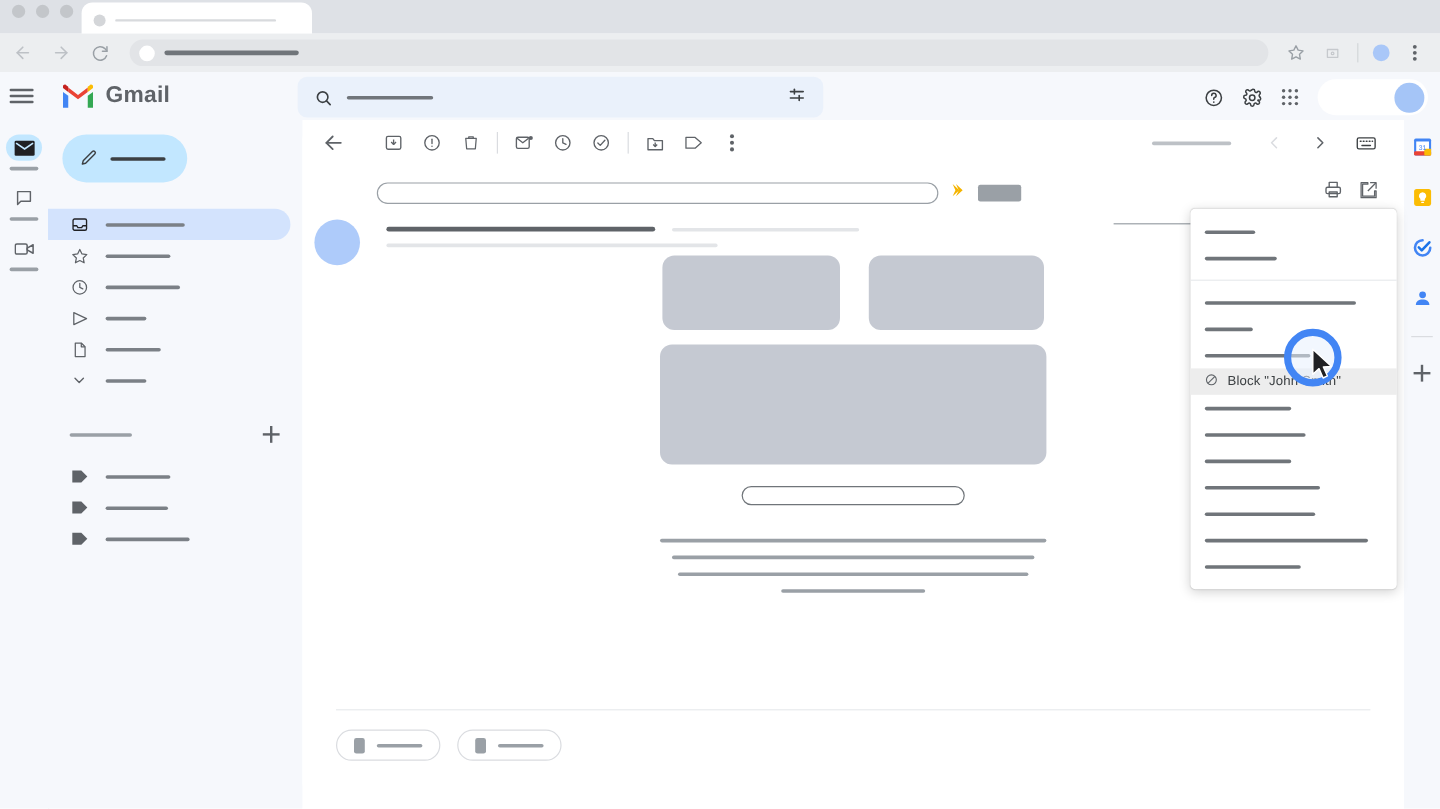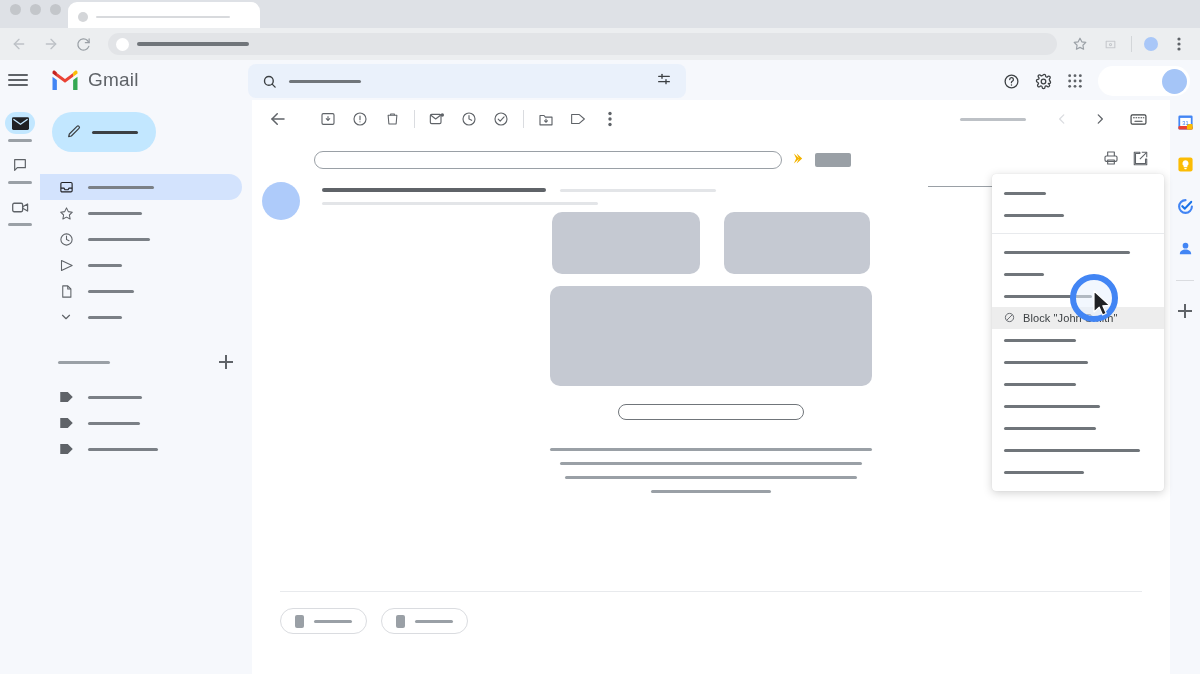--- a/index.html
+++ b/index.html
@@ -45,21 +45,21 @@
   .avatar-sm { width: 14px; height: 14px; border-radius: 50%; background: #a9c7f8; }
   .vsep { width: 1px; height: 16px; background: #d3d6d9; }
 
   
   .gm-header {
     position: absolute; left: 0; top: 60px; width: 1200px; height: 40px;
     background: #f6f8fc; display: flex; align-items: center;
   }
   .hamburger { width: 20px; height: 20px; margin-left: 8px; display: flex; flex-direction: column; justify-content: center; gap: 3px; }
   .hamburger i { display: block; height: 2px; background: #5f6368; border-radius: 1px; }
-  .gm-logo { display: flex; align-items: center; gap: 8px; margin-left: 22px; }
+  .gm-logo { display: flex; align-items: center; gap: 8px; margin-left: 22px; font-weight: bold; }
   .gm-wordmark { font-size: 19px; color: #5f6368; letter-spacing: .2px; }
 
   .gm-search {
     position: absolute; left: 248px; top: 64px; width: 438px; height: 34px;
     background: #eaf1fb; border-radius: 8px;
     display: flex; align-items: center; padding: 0 14px; gap: 12px;
   }
   .gm-search .bar { flex: none; width: 72px; height: 3px; background: #70757a; }
 
   .gm-head-right {

